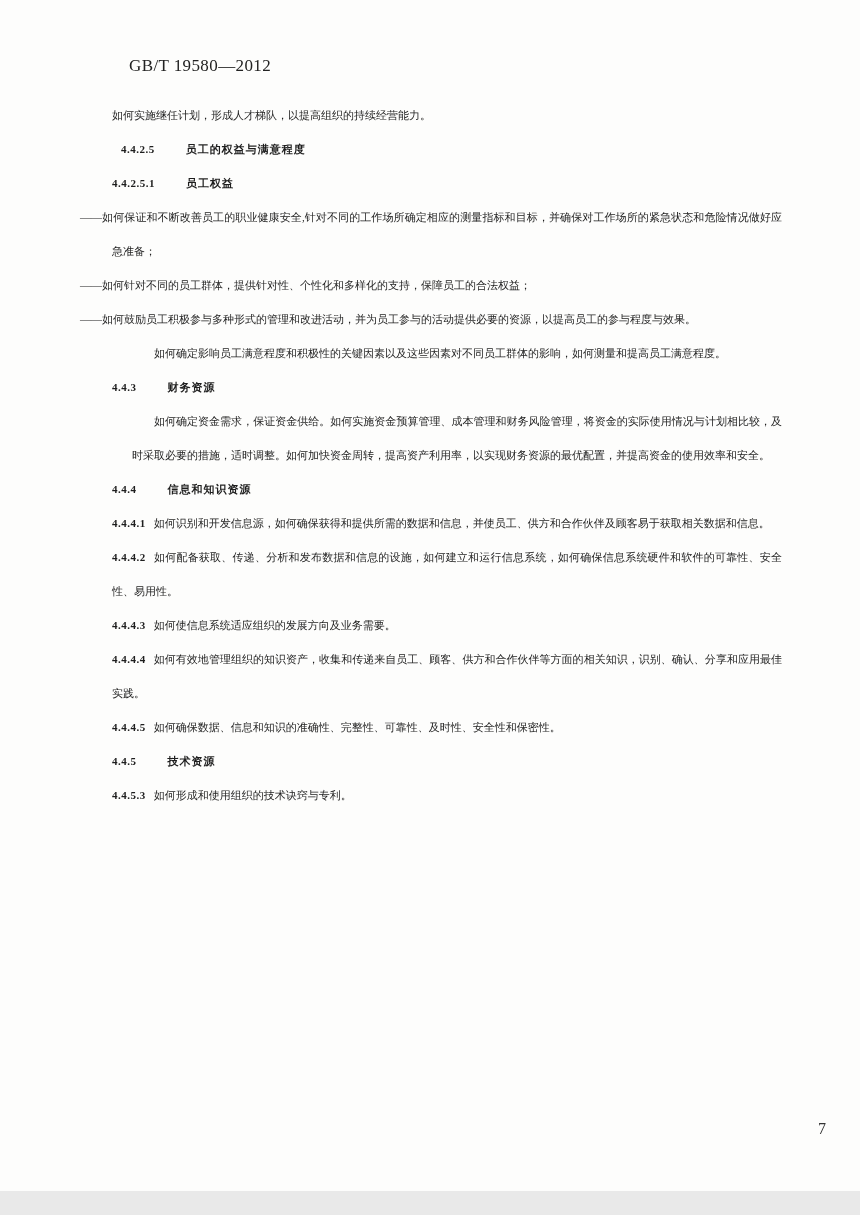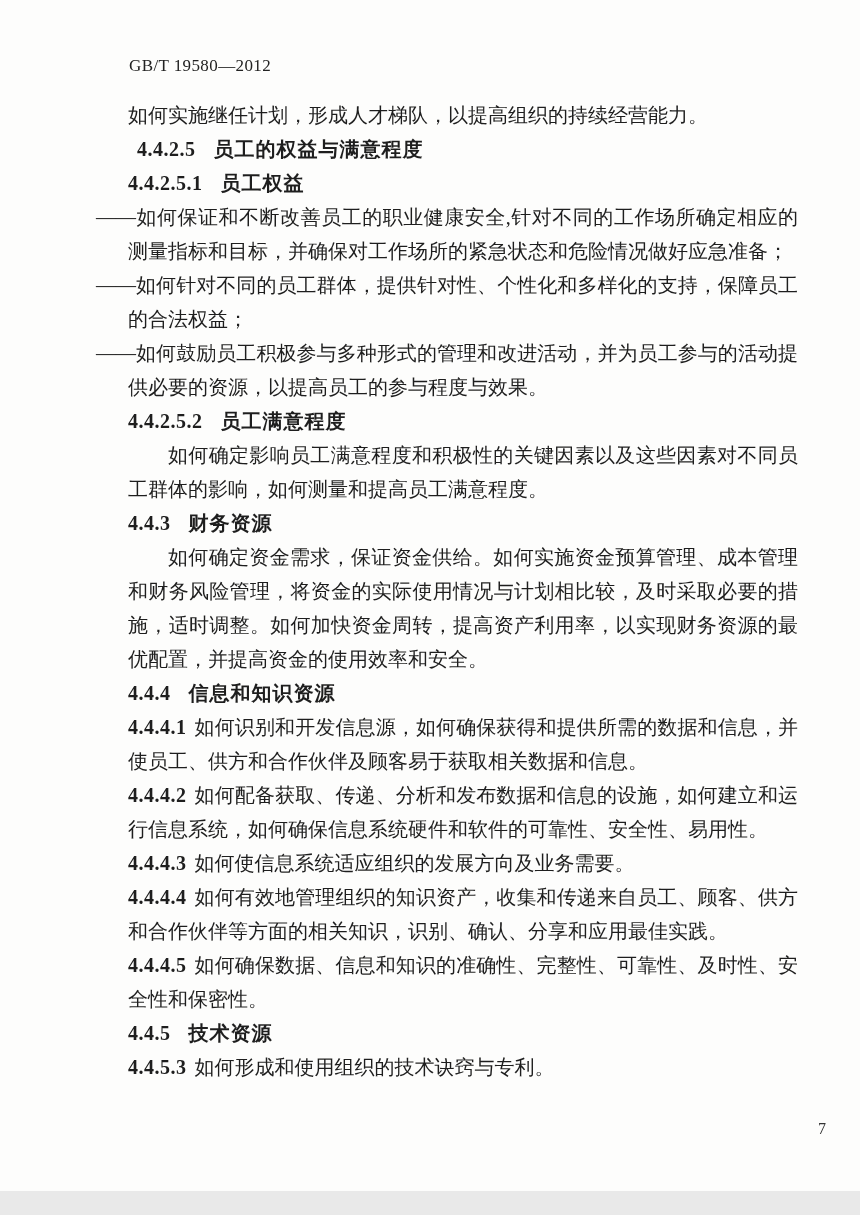--- a/index.html
+++ b/index.html
@@ -17,39 +17,39 @@
   .doc-header {
     position: absolute;
     left: 129px;
     top: 56px;
     font-size: 17px;
     letter-spacing: 0.4px;
     color: #222;
   }
   .content {
     position: absolute;
-    left: 128px;
+    left: 112px;
     top: 98px;
     width: 670px;
-    font-size: 20px;
+    font-size: 11px;
     line-height: 34px;
     text-align: justify;
     text-justify: inter-character;
     color: #1e1e1e;
   }
   .content p, .content div { margin: 0; padding: 0; }
   
   .body {}
-  .body.indent { text-indent: 2em; }
+  .body.indent { text-indent: 2em; margin-left: 20px; }
   
   .heading { font-weight: bold; }
   .heading .num {
     font-family: "Liberation Serif", serif;
     letter-spacing: 0.5px;
-    margin-right: 18px;
+    margin-right: 31px;
   }
   .heading .title {
     font-family: "Liberation Sans", sans-serif;
     letter-spacing: 1px;
   }
   .heading[data-number="4.4.2.5"] { margin-left: 9px; }
   
   .dash {
     padding-left: 64px;
     text-indent: -32px;
@@ -76,21 +76,20 @@
 <div class="page">
   <div class="doc-header">GB/T 19580—2012</div>
 
   <div class="content">
       <p class="body">如何实施继任计划，形成人才梯队，以提高组织的持续经营能力。</p>
       <div class="heading" data-number="4.4.2.5"><span class="num">4.4.2.5</span><span class="title">员工的权益与满意程度</span></div>
       <div class="heading" data-number="4.4.2.5.1"><span class="num">4.4.2.5.1</span><span class="title">员工权益</span></div>
       <p class="dash"><span class="dash-mark">——</span><span class="txt">如何保证和不断改善员工的职业健康安全,针对不同的工作场所确定相应的测量指标和目标，并确保对工作场所的紧急状态和危险情况做好应急准备；</span></p>
       <p class="dash"><span class="dash-mark">——</span><span class="txt">如何针对不同的员工群体，提供针对性、个性化和多样化的支持，保障员工的合法权益；</span></p>
       <p class="dash"><span class="dash-mark">——</span><span class="txt">如何鼓励员工积极参与多种形式的管理和改进活动，并为员工参与的活动提供必要的资源，以提高员工的参与程度与效果。</span></p>
-      <div class="heading" data-number="4.4.2.5.2"><span class="num">4.4.2.5.2</span><span class="title">员工满意程度</span></div>
       <p class="body indent">如何确定影响员工满意程度和积极性的关键因素以及这些因素对不同员工群体的影响，如何测量和提高员工满意程度。</p>
       <div class="heading" data-number="4.4.3"><span class="num">4.4.3</span><span class="title">财务资源</span></div>
       <p class="body indent">如何确定资金需求，保证资金供给。如何实施资金预算管理、成本管理和财务风险管理，将资金的实际使用情况与计划相比较，及时采取必要的措施，适时调整。如何加快资金周转，提高资产利用率，以实现财务资源的最优配置，并提高资金的使用效率和安全。</p>
       <div class="heading" data-number="4.4.4"><span class="num">4.4.4</span><span class="title">信息和知识资源</span></div>
       <p class="clause"><span class="num">4.4.4.1</span><span class="txt">如何识别和开发信息源，如何确保获得和提供所需的数据和信息，并使员工、供方和合作伙伴及顾客易于获取相关数据和信息。</span></p>
       <p class="clause"><span class="num">4.4.4.2</span><span class="txt">如何配备获取、传递、分析和发布数据和信息的设施，如何建立和运行信息系统，如何确保信息系统硬件和软件的可靠性、安全性、易用性。</span></p>
       <p class="clause"><span class="num">4.4.4.3</span><span class="txt">如何使信息系统适应组织的发展方向及业务需要。</span></p>
       <p class="clause"><span class="num">4.4.4.4</span><span class="txt">如何有效地管理组织的知识资产，收集和传递来自员工、顾客、供方和合作伙伴等方面的相关知识，识别、确认、分享和应用最佳实践。</span></p>
       <p class="clause"><span class="num">4.4.4.5</span><span class="txt">如何确保数据、信息和知识的准确性、完整性、可靠性、及时性、安全性和保密性。</span></p>
       <div class="heading" data-number="4.4.5"><span class="num">4.4.5</span><span class="title">技术资源</span></div>

